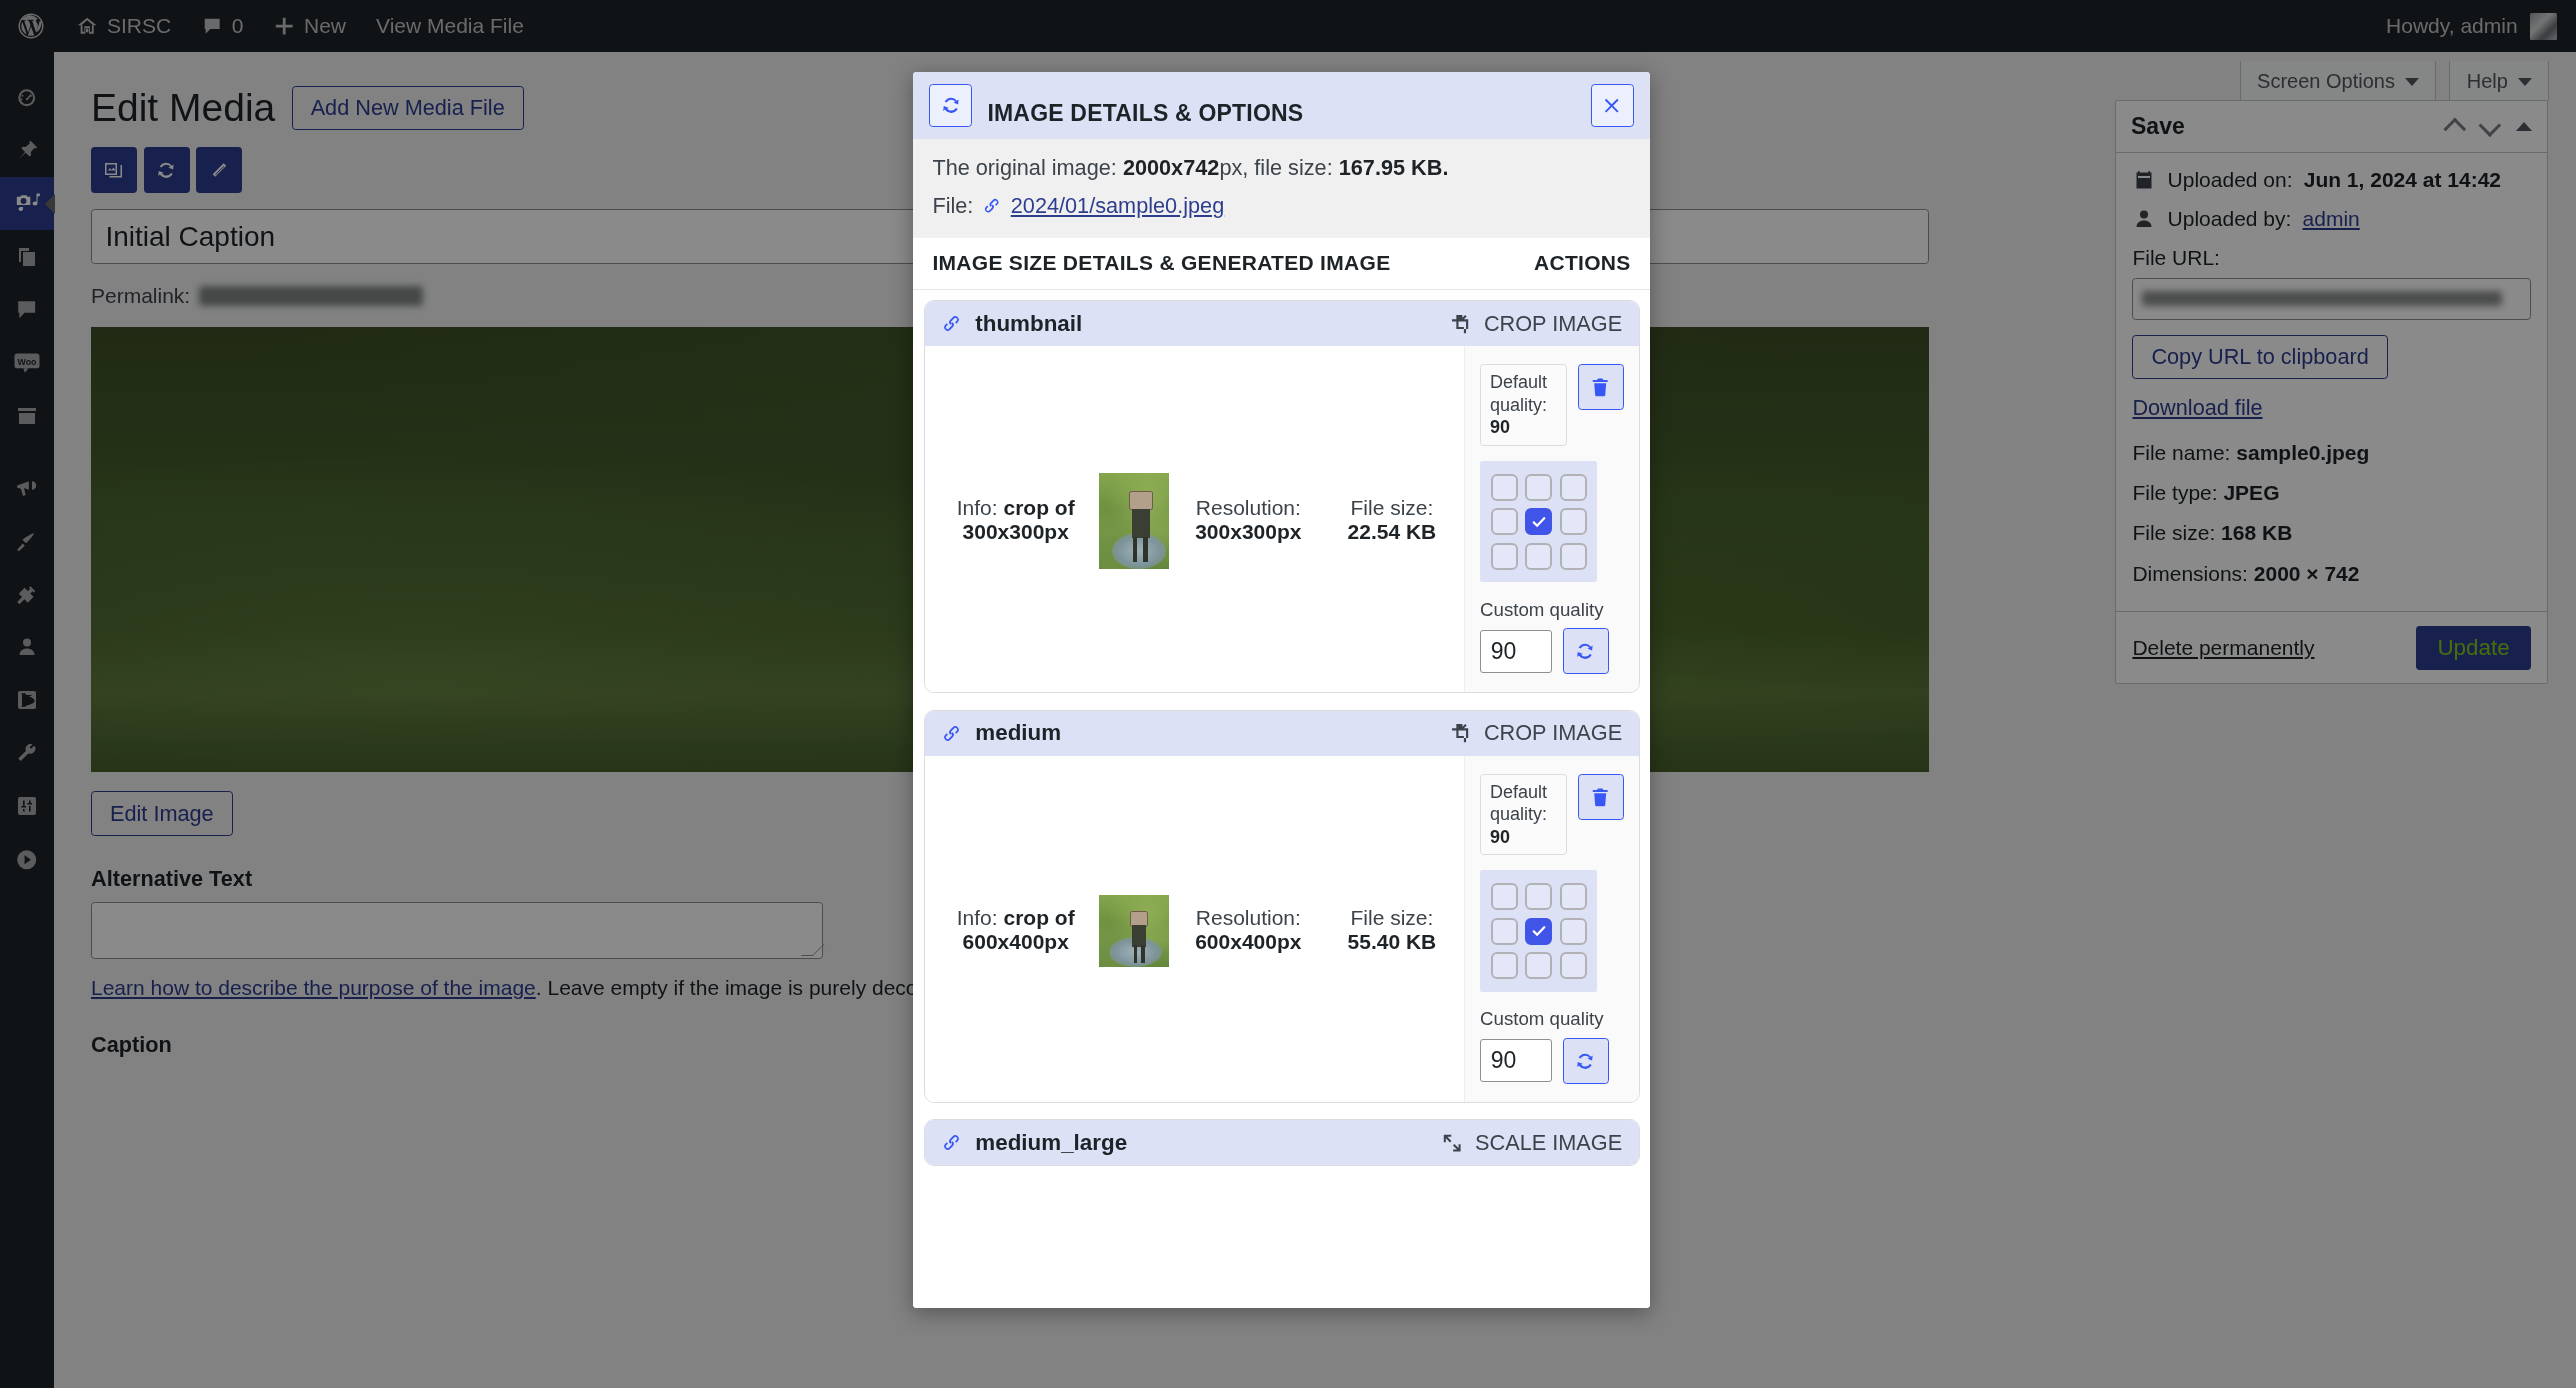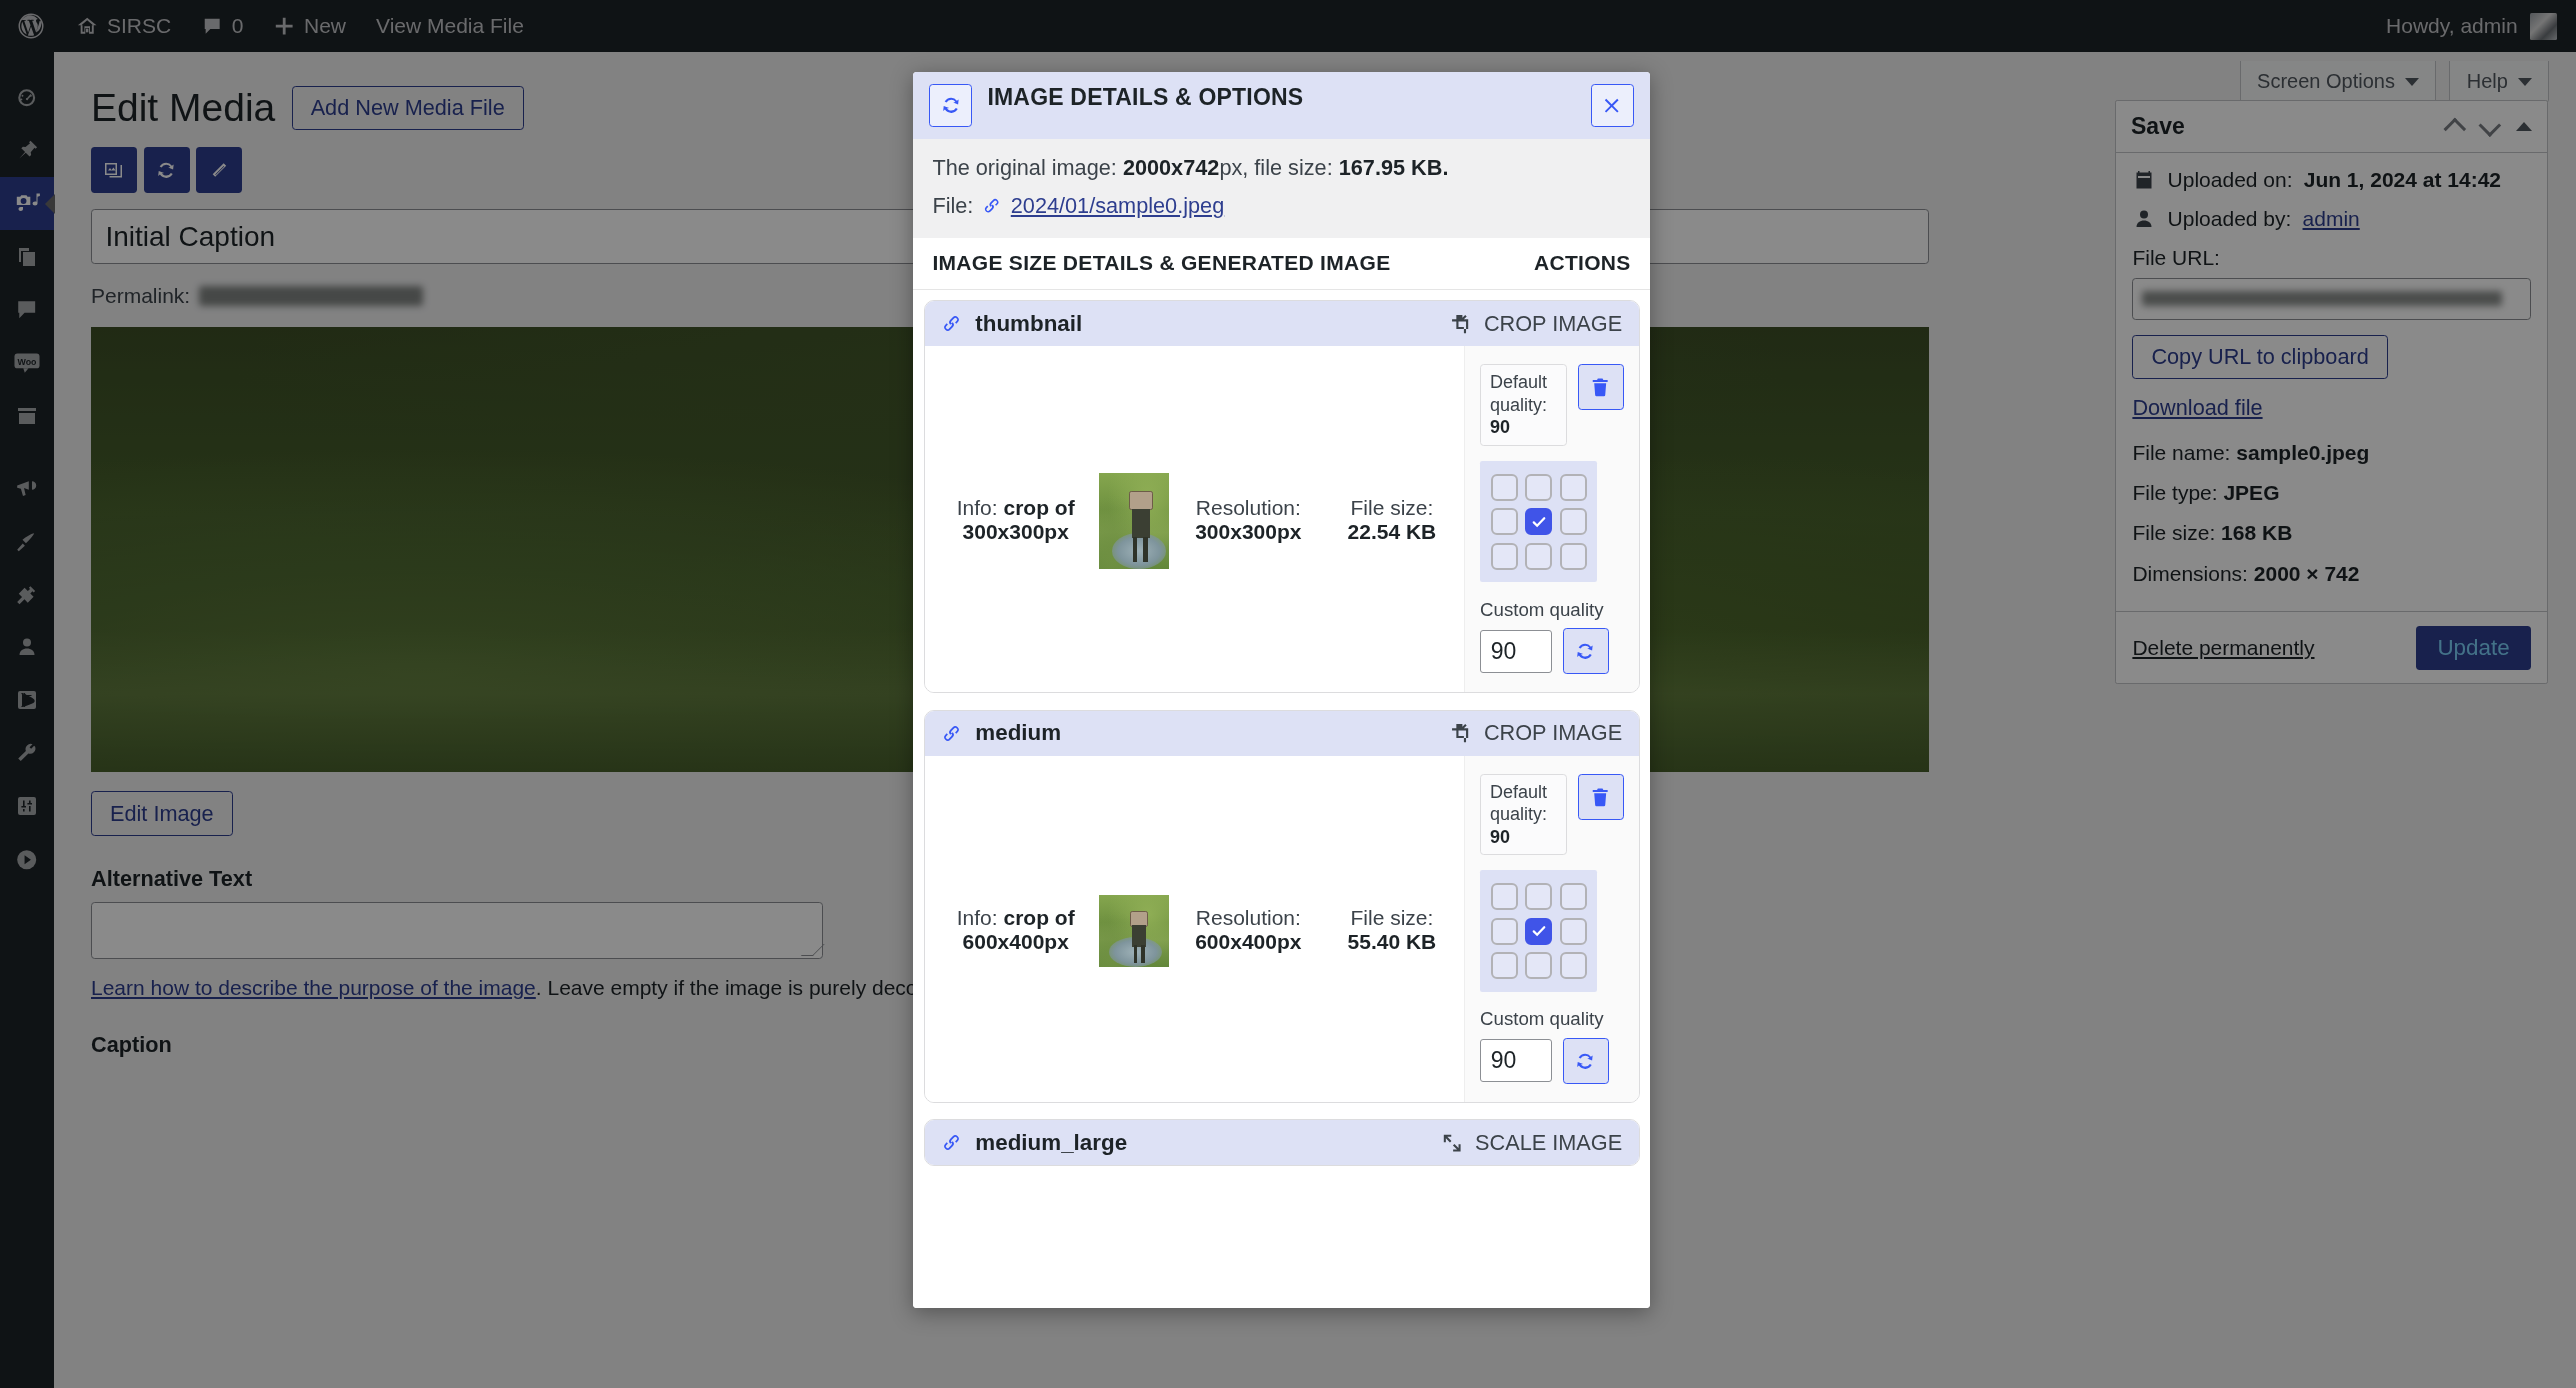--- a/index.html
+++ b/index.html
@@ -157,41 +157,41 @@
   .url-blur {
     height: 15px; width: 95%; background: #6e7370; border-radius: 2.2px;
     filter: blur(3.7px); opacity: .8;
   }
   .dl-link { display: block; font-size: 21.7px; margin: 16.4px 0 19.4px; }
   .pb-footer {
     display: flex; align-items: center; justify-content: space-between;
     border-top: 0.7px solid #c3c4c7; padding: 13.4px 16.4px; gap: 48px;
   }
   .btn-primary {
-    background: #2e3e8f; color: #7dd3fc; border: none; border-radius: 3.7px;
+    background: #2e3e8f; color: #84cc16; border: none; border-radius: 3.7px;
     padding: 9px 21px; font-size: 22.4px;
   }
   .del-link { color: #1d2327; text-decoration: underline; font-size: 21px; }
 
   
   #overlay {
     position: absolute; inset: 0; width: 2576px; height: 1388px;
     background: rgba(0,0,0,0.46); z-index: 50;
   }
   #modal {
     position: absolute; top: 72px; left: 913px; width: 737px; height: 1236px;
     background: #ffffff; border-radius: 3.7px; overflow: hidden;
     box-shadow: 0 4.5px 21px rgba(0,0,0,.35); z-index: 55;
     display: flex; flex-direction: column;
   }
   .modal-head {
     background: #dde1f5; display: flex; align-items: center;
     justify-content: space-between; padding: 12px 16.4px; flex: 0 0 auto;
   }
-  .mh-left { display: flex; align-items: flex-start; gap: 15px; }
+  .mh-left { display: flex; align-items: flex-end; gap: 15px; }
   .icon-btn {
     width: 43px; height: 43px; border: 0.7px solid #3858f6; border-radius: 3.7px;
     background: #eceffc; display: flex; align-items: center; justify-content: center;
   }
   .icon-btn svg { fill: #3858f6; }
   .modal-title { font-size: 23px; font-weight: bold; color: #1d2327; letter-spacing: 0.2px; }
   .modal-sub {
     background: #f0f0f1; padding: 12px 19.4px 15px; flex: 0 0 auto;
     font-size: 21.7px; color: #3c434a; line-height: 1.55;
   }

